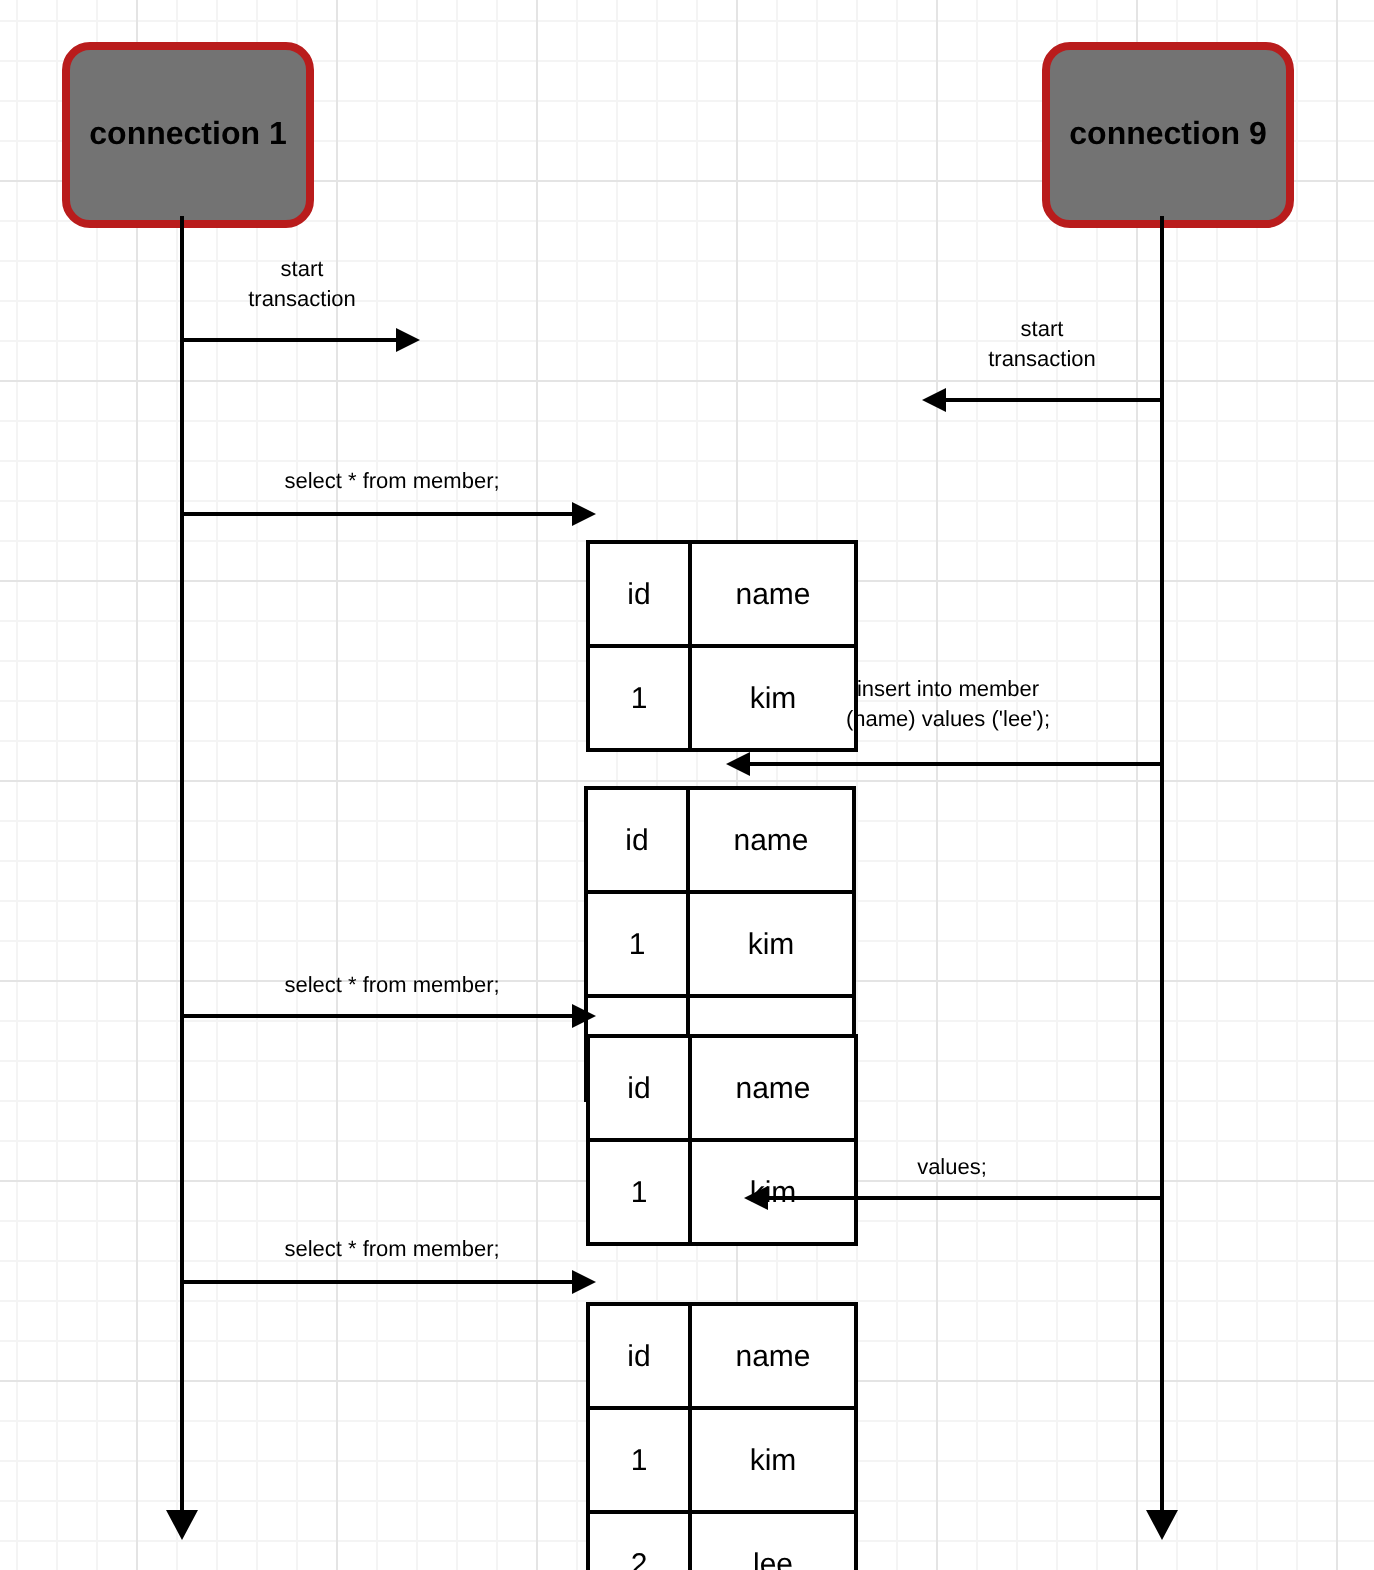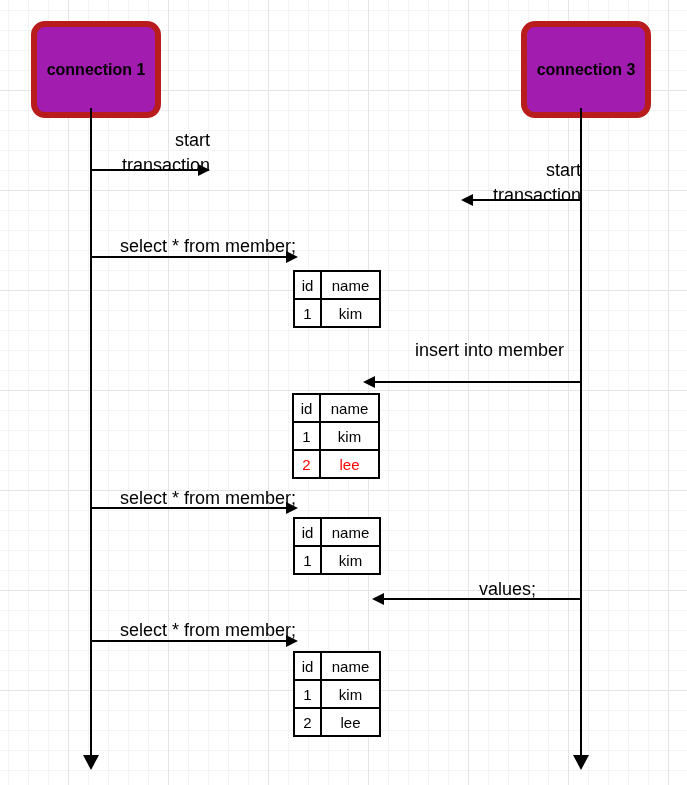--- a/index.html
+++ b/index.html
@@ -9,22 +9,22 @@
     background-color:#ffffff;
     background-image:
       linear-gradient(to right, #e4e4e4 1px, transparent 1px),
       linear-gradient(to bottom, #e4e4e4 1px, transparent 1px),
       linear-gradient(to right, #f4f4f4 1px, transparent 1px),
       linear-gradient(to bottom, #f4f4f4 1px, transparent 1px);
     background-size:100px 100px,100px 100px,20px 20px,20px 20px;
     background-position:68px 0,0 90px,8px 0,0 10px;
   }
   .actor{
-    position:absolute;width:118px;height:85px;background:#a21caf;
-    border:6px solid #b91c1c;border-radius:14px;
+    position:absolute;width:118px;height:85px;background:#737373;
+    border:4px solid #b91c1c;border-radius:14px;
     display:flex;align-items:center;justify-content:center;
     font-weight:bold;font-size:16px;
   }
   .lifeline{position:absolute;width:2px;background:#000;}
   .lifeline-arrow{
     position:absolute;width:0;height:0;
     border-left:8px solid transparent;border-right:8px solid transparent;
     border-top:15px solid #000;
   }
   .msg-line{position:absolute;height:2px;background:#000;}
@@ -32,43 +32,43 @@
     position:absolute;width:0;height:0;
     border-top:6px solid transparent;border-bottom:6px solid transparent;
     border-left:12px solid #000;
   }
   .arrow-left{
     position:absolute;width:0;height:0;
     border-top:6px solid transparent;border-bottom:6px solid transparent;
     border-right:12px solid #000;
   }
   .msg-label{
-    position:absolute;font-size:18px;line-height:1.38;text-align:right;
+    position:absolute;font-size:11px;line-height:1.38;text-align:center;
     white-space:nowrap;
   }
   table.dbtable{
     position:absolute;border-collapse:collapse;background:#fff;
     font-size:15px;table-layout:fixed;
   }
   table.dbtable td{
     border:2px solid #000;text-align:center;vertical-align:middle;
-    height:26px;padding:0;overflow:hidden;
+    height:26px;padding:12px;overflow:hidden;
   }
   table.dbtable td.c-id{width:25px;}
   table.dbtable td.c-name{width:57px;}
   tr.hl td{color:var(--hl,#ff0000);}
 </style>
 </head>
 <body>
 
 <div class="actor" style="left:31px;top:21px;">
   <span>connection 1</span>
 </div>
 <div class="actor" style="left:521px;top:21px;">
-  <span>connection 3</span>
+  <span>connection 9</span>
 </div>
 
 <div class="lifeline" style="left:90px;top:108px;height:648px;"></div>
 <div class="lifeline-arrow" style="left:83px;top:755px;"></div>
 <div class="lifeline" style="left:580px;top:108px;height:648px;"></div>
 <div class="lifeline-arrow" style="left:573px;top:755px;"></div>
 
 <div class="msg-label" style="left:92px;top:128px;width:118px;">
   <span>start</span><br>
   <span>transaction</span>
@@ -97,20 +97,21 @@
   </tr>
   <tr>
     <td class="c-id">1</td>
     <td class="c-name">kim</td>
   </tr>
 </tbody>
   </table>
 
 <div class="msg-label" style="left:384px;top:327px;width:180px;margin-top:11px;">
   <span>insert into member</span><br>
+  <span>(name) values ('lee');</span>
 </div>
 <div class="msg-line" style="left:374px;top:381px;width:207px;"></div>
 <div class="arrow-left" style="left:363px;top:376px;"></div>
 
 <table class="dbtable" style="left:292px;top:393px;">
   <tbody>
       <tr>
     <td class="c-id">id</td>
     <td class="c-name">name</td>
   </tr>

